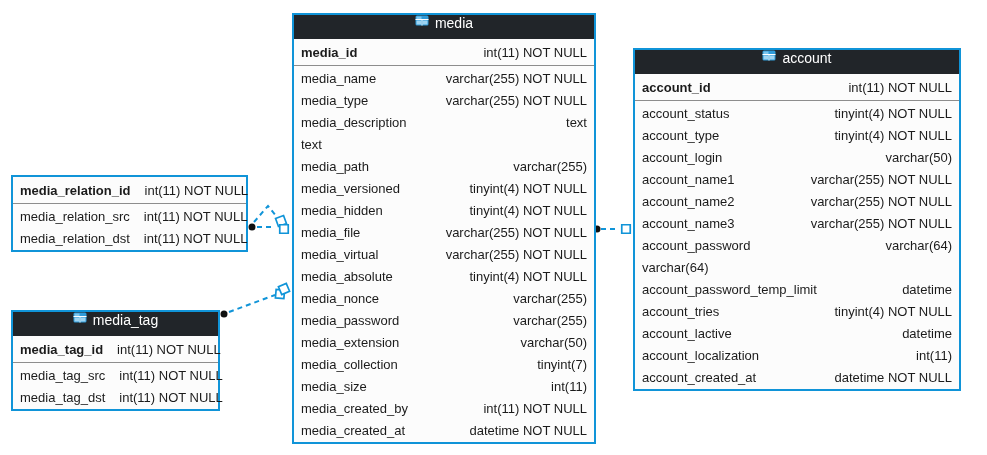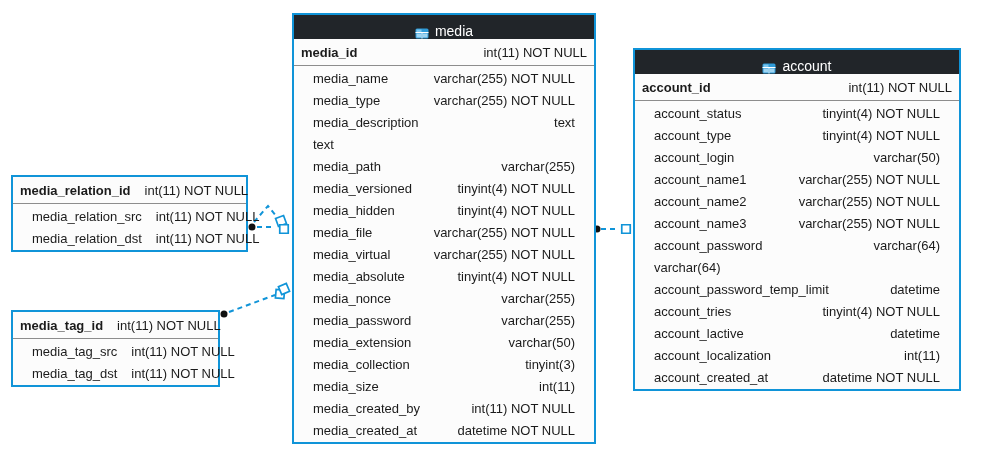--- a/index.html
+++ b/index.html
@@ -13,34 +13,34 @@
   .diamond{fill:#ffffff;stroke:var(--accent);stroke-width:1.7;}
   .dot{fill:var(--dot);}
 
   .db-table{
     position:absolute;z-index:2;box-sizing:border-box;
     border:2px solid var(--accent);
     background:var(--body-bg);
   }
   .tbl-header{
     height:24px;background:var(--header-bg);color:var(--header-text);
-    display:flex;align-items:flex-end;justify-content:center;gap:6px;
+    display:flex;align-items:flex-start;justify-content:center;gap:6px;
     font-size:14px;white-space:nowrap;
   }
   .tbl-icon{display:flex;align-items:center;}
   .field-row{
     display:flex;justify-content:space-between;align-items:center;
     height:22px;padding:0 7px;font-size:13px;color:var(--row-text);
     white-space:nowrap;
   }
   .pk-section .field-row{height:26px;}
   .pk-section .fname{font-weight:bold;text-align:right;}
   .fname{margin-right:14px;}
   .ftype{}
-  .tbl-body{border-top:1px solid var(--divider);padding:1px 12px;}
+  .tbl-body{border-top:1px solid var(--divider);padding:1px 0;}
 
   #tbl-media_relation{left:11px;top:175px;width:237px;}
   #tbl-media_tag{left:11px;top:310px;width:209px;}
   #tbl-media{left:292px;top:13px;width:304px;}
   #tbl-account{left:633px;top:48px;width:328px;}
 </style>
 </head>
 <body>
 
 <svg class="overlay" width="987" height="455">
@@ -77,20 +77,33 @@
         <span class="ftype">int(11) NOT NULL</span>
       </div>
       <div class="field-row">
         <span class="fname">media_relation_dst</span>
         <span class="ftype">int(11) NOT NULL</span>
       </div>
     </div>
 </div>
 
 <div class="db-table" id="tbl-media_tag">
+  <div class="tbl-header">
+    <span class="tbl-icon">
+        <svg width="14" height="11" viewBox="0 0 14 11">
+          <rect x="0.5" y="0.5" width="13" height="10" rx="1.5" fill="#2f9bd8"></rect>
+          <rect x="1.5" y="1.5" width="5" height="2.5" fill="#7cc6ee"></rect>
+          <line x1="0.5" y1="4.5" x2="13.5" y2="4.5" stroke="#ffffff"></line>
+          <line x1="7" y1="4.5" x2="7" y2="10.5" stroke="#ffffff"></line>
+          <rect x="1.5" y="5.5" width="4.8" height="4" fill="#9ed4f1"></rect>
+          <rect x="7.8" y="5.5" width="4.7" height="4" fill="#9ed4f1"></rect>
+        </svg>
+      </span>
+    <span>media_tag</span>
+  </div>
   <div class="pk-section">
       <div class="field-row">
         <span class="fname">media_tag_id</span>
         <span class="ftype">int(11) NOT NULL</span>
       </div>
     </div>
   <div class="tbl-body">
       <div class="field-row">
         <span class="fname">media_tag_src</span>
         <span class="ftype">int(11) NOT NULL</span>
@@ -169,21 +182,21 @@
       <div class="field-row">
         <span class="fname">media_password</span>
         <span class="ftype">varchar(255)</span>
       </div>
       <div class="field-row">
         <span class="fname">media_extension</span>
         <span class="ftype">varchar(50)</span>
       </div>
       <div class="field-row">
         <span class="fname">media_collection</span>
-        <span class="ftype">tinyint(3)</span>
+        <span class="ftype">tinyint(7)</span>
       </div>
       <div class="field-row">
         <span class="fname">media_size</span>
         <span class="ftype">int(11)</span>
       </div>
       <div class="field-row">
         <span class="fname">media_created_by</span>
         <span class="ftype">int(11) NOT NULL</span>
       </div>
       <div class="field-row">

